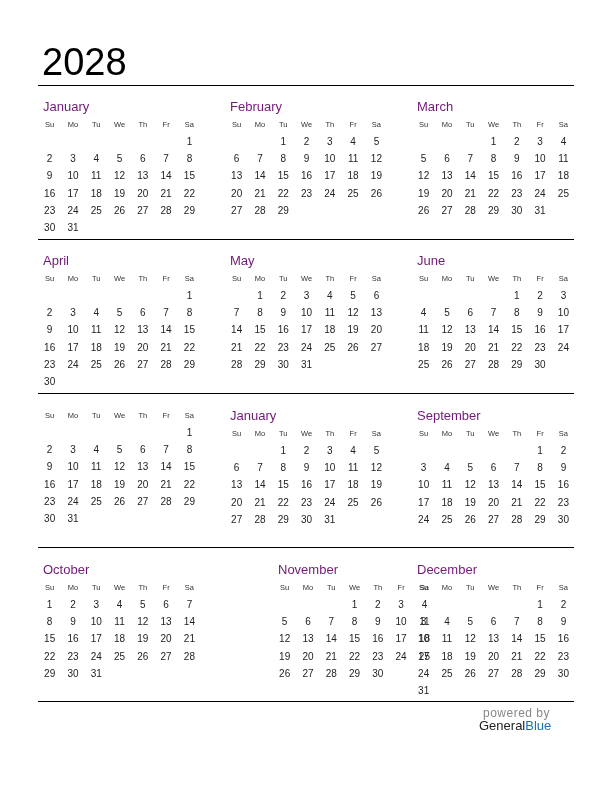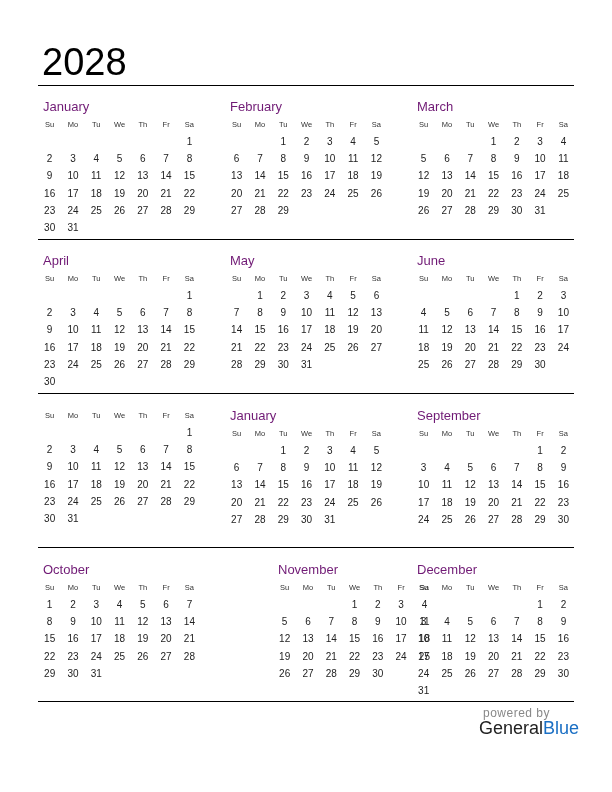--- a/index.html
+++ b/index.html
@@ -5,21 +5,21 @@
   body { margin:0; background:#fff; font-family:"Liberation Sans", sans-serif; }
   .page { position:relative; width:592px; height:792px; background:#fff; }
   .year { position:absolute; left:42px; top:40px; font-size:38px; color:#000; line-height:44px; }
   .rule { position:absolute; left:38px; width:536px; height:1px; background:#000; }
   .month { position:absolute; width:172px; }
   .mname { font-size:13px; color:#701a75; height:18px; line-height:18px; margin-left:5px; }
   .grid { display:grid; grid-template-columns:repeat(7, 23.3px); margin-top:0; }
   .dow { font-size:7.5px; color:#333; text-align:center; height:17px; line-height:17px; }
   .day { font-size:10px; color:#222; text-align:center; height:17.2px; line-height:17.2px; }
   .powered { position:absolute; left:483px; top:706px; font-size:12px; color:#888; letter-spacing:0.5px; }
-  .brand { position:absolute; left:479px; top:718px; font-size:18px; color:#222; }
+  .brand { position:absolute; left:479px; top:718px; font-size:13px; color:#222; }
   .brand .blue { color:#1a6fc4; }
 </style>
 </head>
 <body>
 
 <div class="page">
   <div class="year">2028</div>
   <div class="rule" style="top:85px"></div>
   <div class="rule" style="top:239px"></div>
   <div class="rule" style="top:393px"></div>

